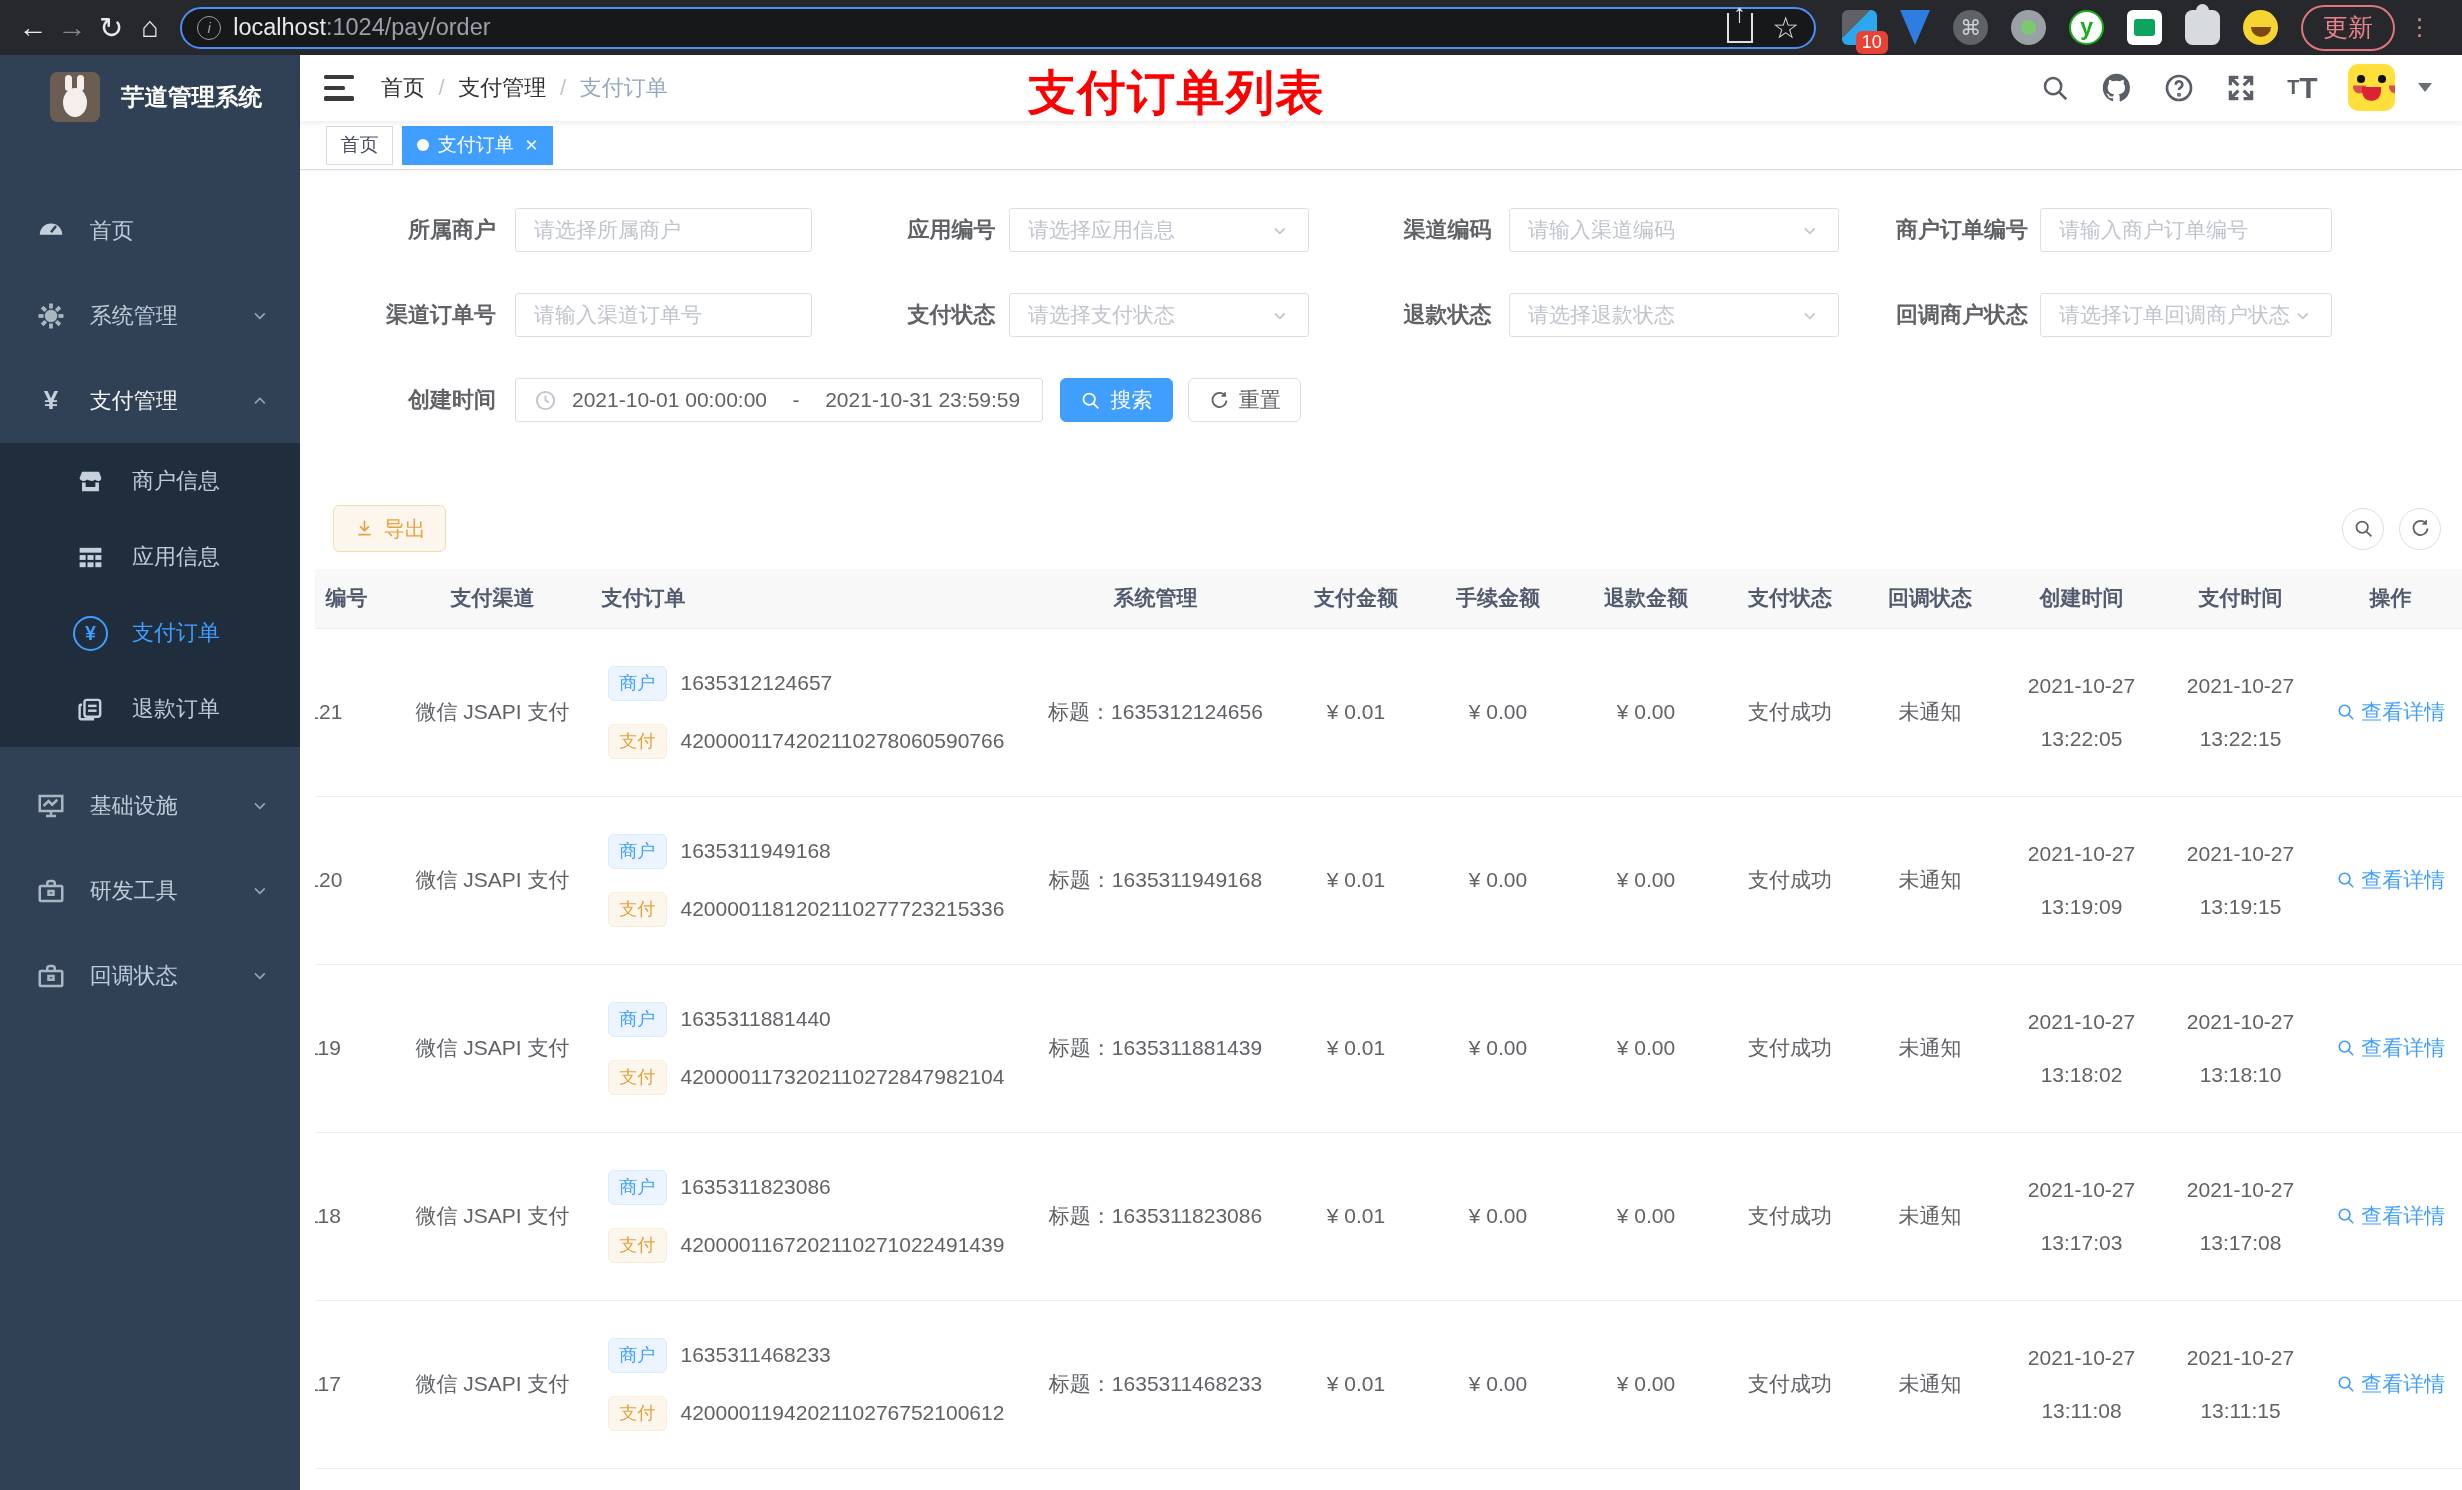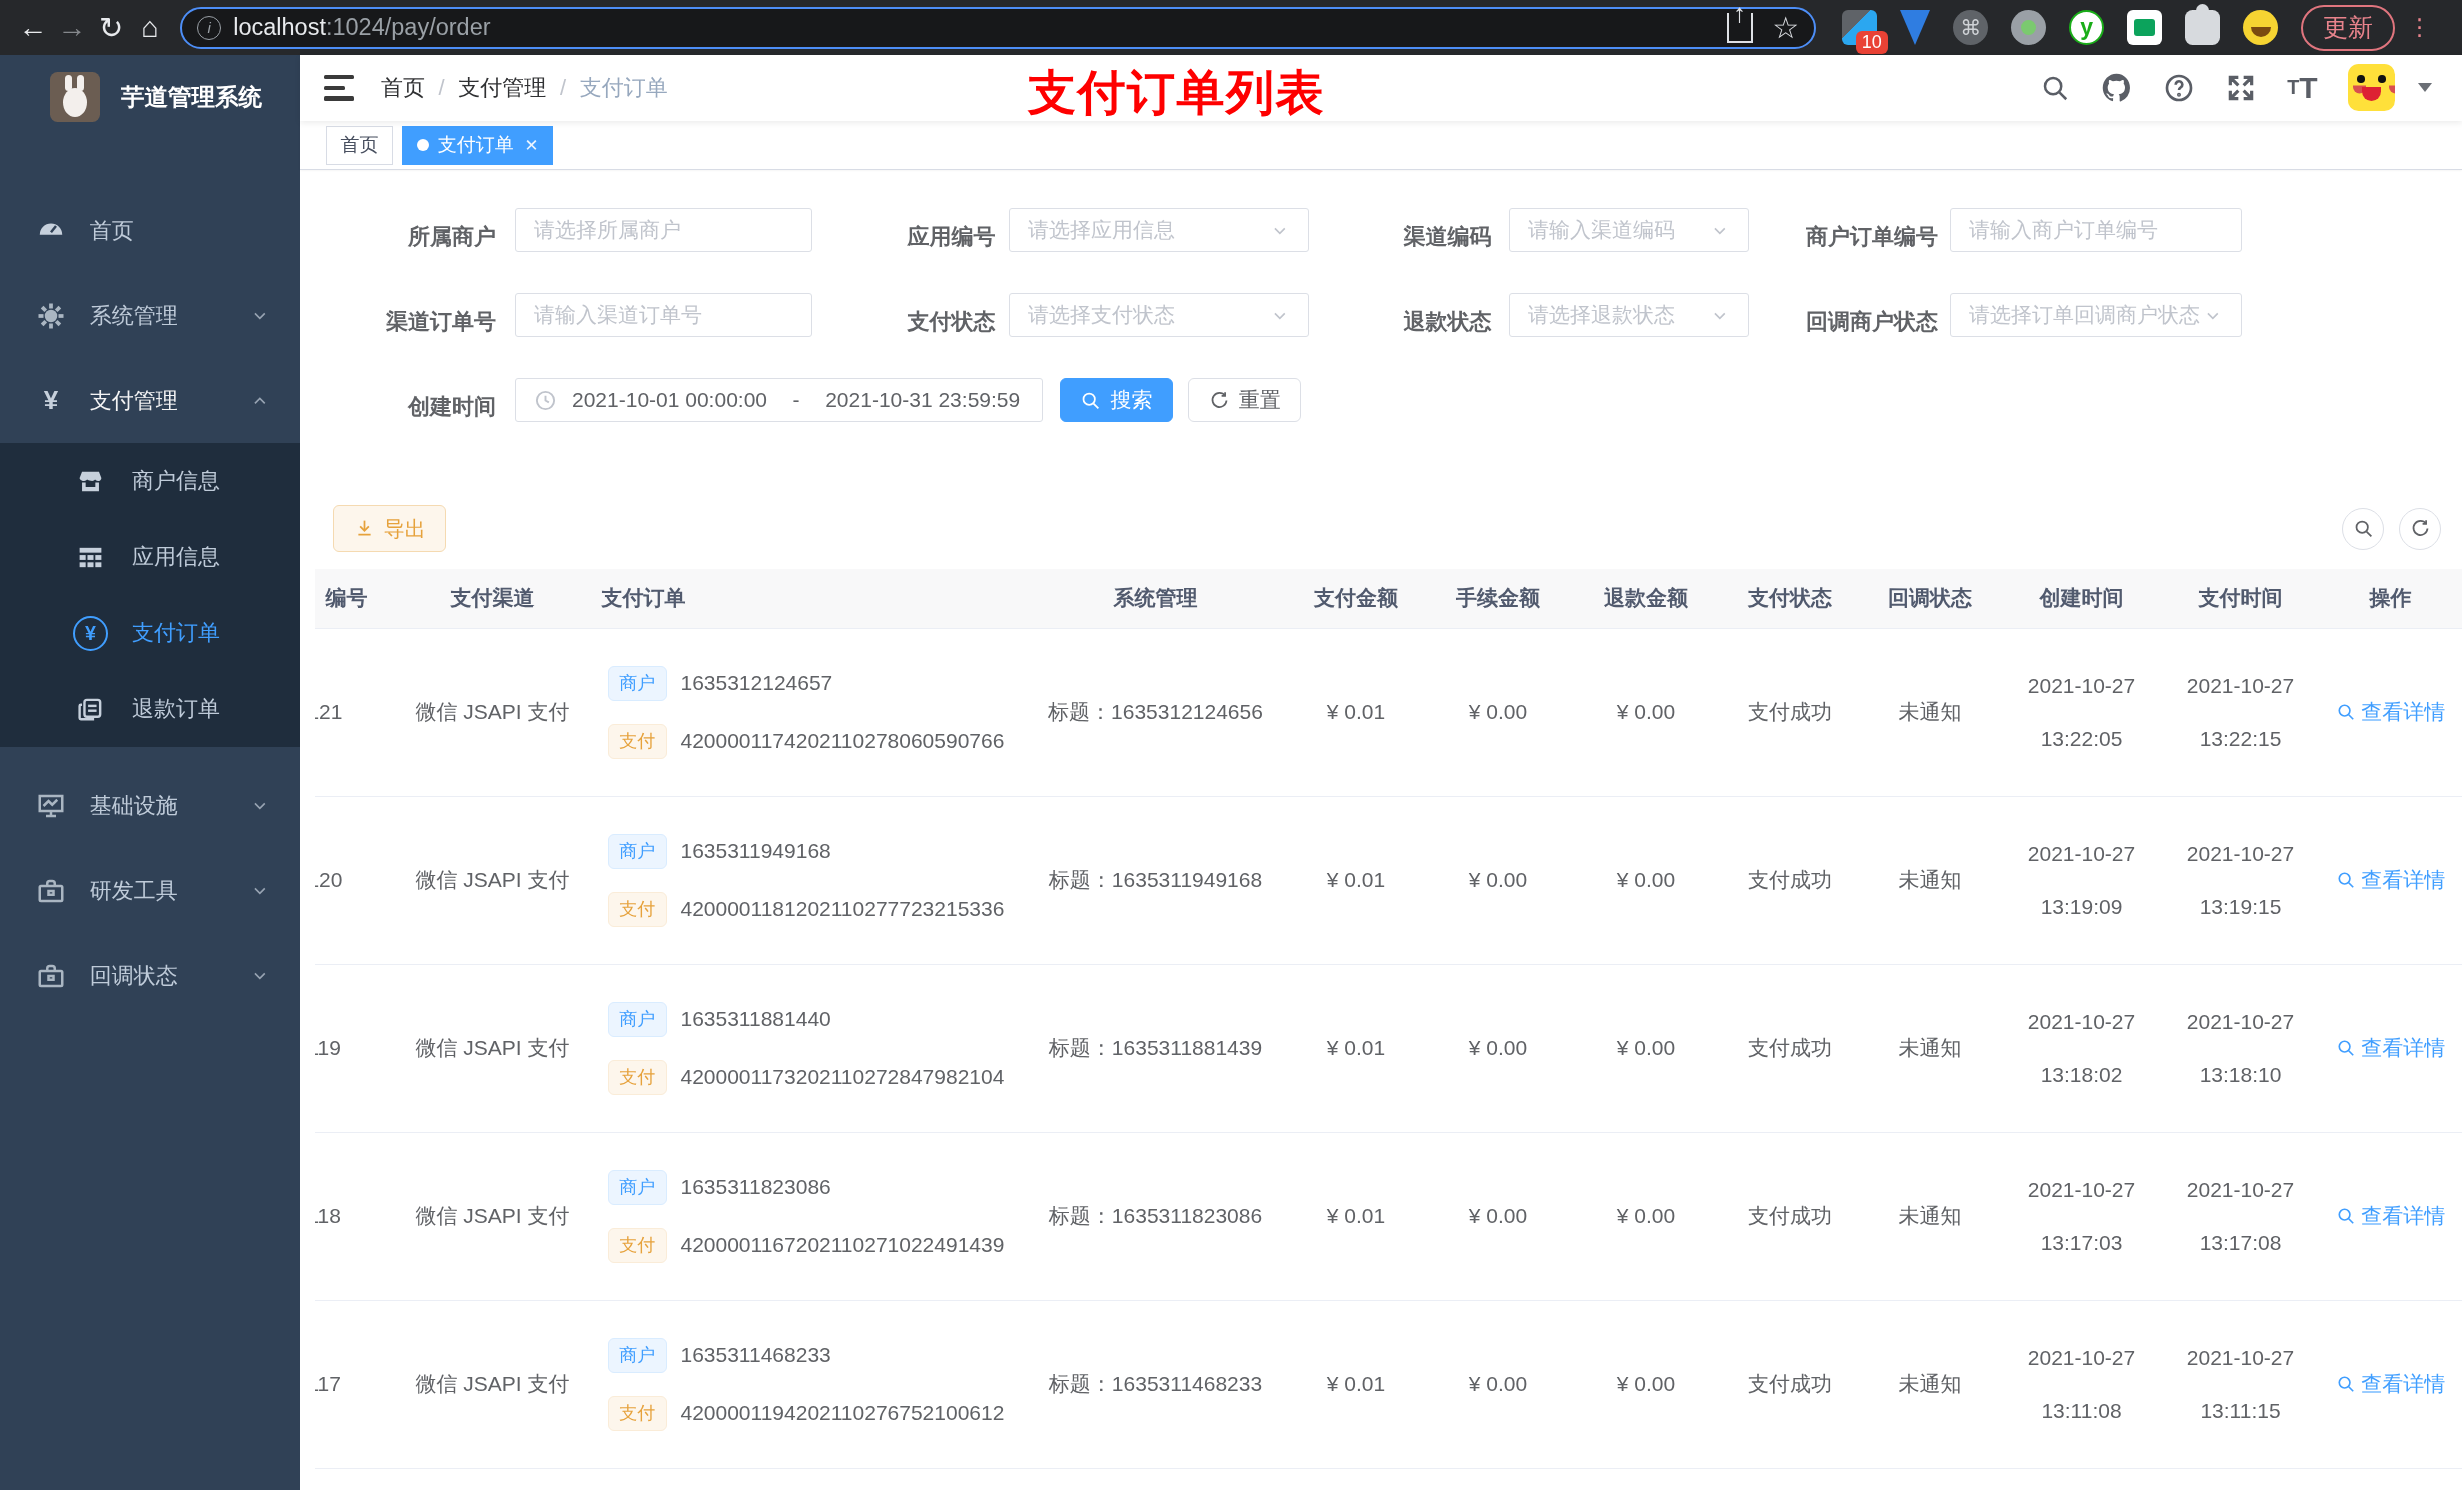--- a/index.html
+++ b/index.html
@@ -99,30 +99,30 @@
   .tag-view { height:39px; display:flex; align-items:center; border:0.8px solid #d8dce5; background:#fff;
     color:#495060; font-size:19px; padding:0 13.6px; cursor:pointer; white-space:nowrap; }
   .tag-view.active { background:#409eff; border-color:#409eff; color:#fff; }
   .tag-dot { width:12px; height:12px; border-radius:50%; background:#fff; margin-right:9px; }
   .tag-x { margin-left:10.6px; font-size:16.7px; opacity:.9; }
 
   
   .content { flex:1 1 auto; min-height:0; overflow:hidden; background:#fff; }
   .filter-form { padding-top:38px; }
   .f-row { display:flex; align-items:center; height:44px; margin-bottom:41px; }
-  .field { display:flex; align-items:flex-end; height:44px; }
+  .field { display:flex; align-items:center; height:44px; }
   .f-label { font-size:22px; color:#606266; font-weight:bold; text-align:right; white-space:nowrap; }
   .l1 { width:215px; padding-right:19px; } .l2 { width:197px; padding-right:13.6px; }
   .l3 { width:200px; padding-right:17.4px; } .l4 { width:201px; padding-right:12px; }
   .ctrl { height:44px; border:0.8px solid #dcdfe6; border-radius:3px; display:flex; align-items:center;
     padding:0 18px; background:#fff; font-size:21px; color:#c0c4cc; position:relative; }
   .ctrl input { border:none; outline:none; width:100%; font-size:21px; color:#606266; background:transparent;
     font-family:inherit; }
   .ctrl input::placeholder { color:#c0c4cc; }
-  .w1 { width:297px; } .w2 { width:300px; } .w3 { width:240px; } .w4 { width:292px; }
+  .w1 { width:297px; } .w2 { width:300px; } .w3 { width:330px; } .w4 { width:292px; }
   .sel-chev { margin-left:auto; color:#c0c4cc; flex:0 0 auto; }
   .date-ctrl { width:528px; gap:15px; color:#606266; white-space:nowrap; }
   .date-ctrl .clock { color:#c0c4cc; flex:0 0 auto; display:flex; }
   .date-sep { color:#606266; padding:0 10.6px; }
   .btn { height:44px; border-radius:6px; font-size:21px; display:inline-flex; align-items:center; gap:9px;
     padding:0 19.7px; cursor:pointer; border:0.8px solid #dcdfe6; background:#fff; color:#606266;
     font-family:inherit; white-space:nowrap; }
   .btn-primary { background:#409eff; border-color:#409eff; color:#fff; margin-left:16.7px; }
   .btn-reset { margin-left:15px; }
   .btn-export { margin-left:33px; margin-top:42px; height:47px; background:#fdf6ec; border:0.8px solid #f5dab1;

